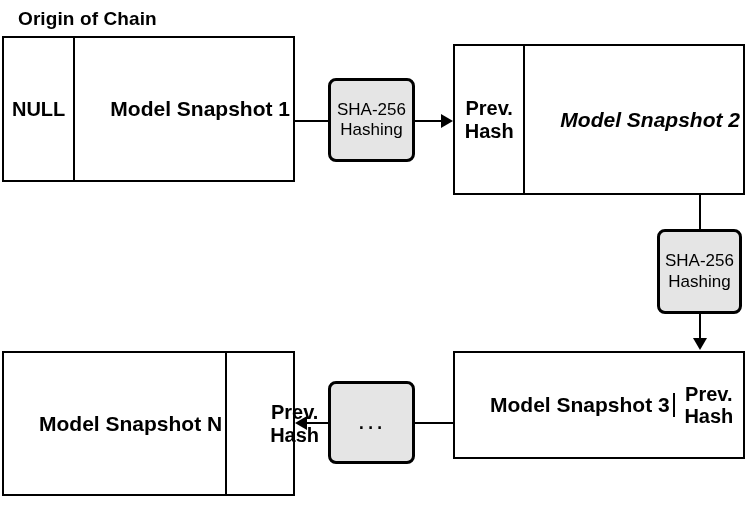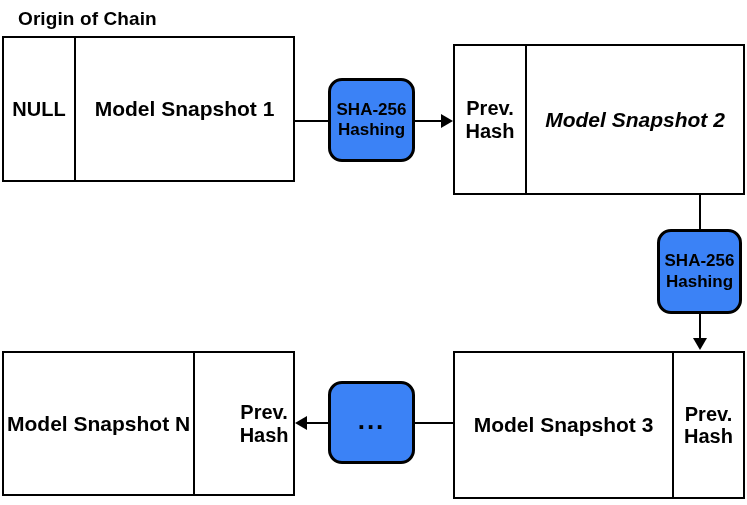--- a/index.html
+++ b/index.html
@@ -46,35 +46,35 @@
     justify-content: center;
     text-align: center;
     font-size: 20px;
     font-weight: bold;
     color: #000000;
     line-height: 1.12;
     white-space: pre-line;
     padding: 0 3px;
   }
   .cell.divider-right { border-right: 2px solid #000000; }
-  .cell.snapshot { font-size: 21px; white-space: nowrap; }
+  .cell.snapshot { font-size: 21px; white-space: nowrap; margin-left: 32px; }
 
   
   .proc {
     position: absolute;
     box-sizing: border-box;
     border: 3px solid #000000;
-    border-radius: 14px;
-    background: #3b82f6;
+    border-radius: 8px;
+    background: #e5e5e5;
     display: flex;
     align-items: center;
     justify-content: center;
     text-align: center;
     font-size: 17px;
-    font-weight: bold;
+    font-weight: normal;
     color: #000000;
     line-height: 1.18;
     white-space: pre-line;
   }
   .proc.ellipsis {
     font-size: 26px;
     letter-spacing: 2px;
     line-height: 1;
     padding-bottom: 6px;
   }
@@ -138,21 +138,21 @@
   </div>
 
   <div class="vline" style="left:699px; top:195px; height:34px;"></div>
 
   <div class="proc" style="left:657px; top:229px; width:85px; height:85px;">SHA-256
 Hashing</div>
 
   <div class="vline" style="left:699px; top:314px; height:24px;"></div>
   <div class="arrow arrow-down" style="left:693px; top:338px;"></div>
 
-  <div class="block" style="left:453px; top:351px; width:292px; height:148px;">
+  <div class="block" style="left:453px; top:351px; width:292px; height:108px;align-items:center;">
     <div class="cell snapshot divider-right" style="flex:1;">Model Snapshot 3</div>
     <div class="cell" style="width:69px;">Prev.
 Hash</div>
   </div>
 
   <div class="hline" style="left:415px; top:422px; width:39px;"></div>
 
   <div class="proc ellipsis" style="left:328px; top:381px; width:87px; height:83px;">...</div>
 
   <div class="hline" style="left:307px; top:422px; width:21px;"></div>

